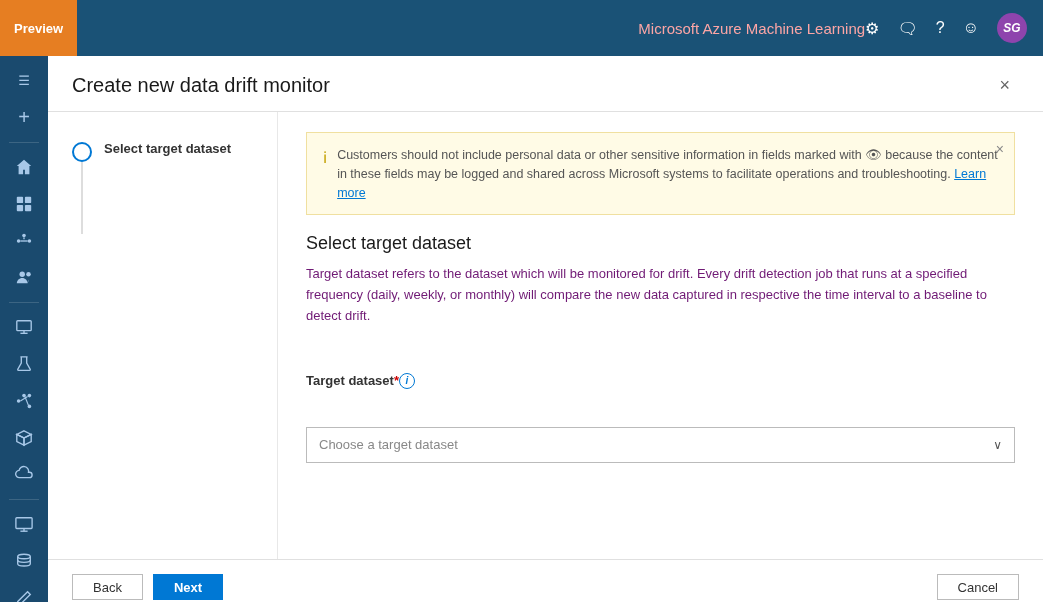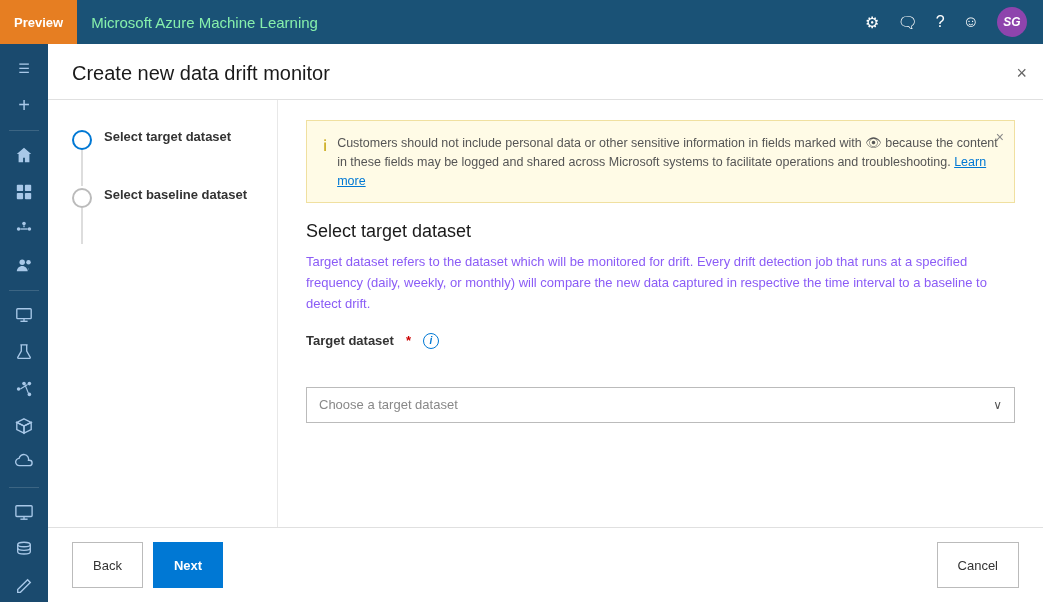--- a/index.html
+++ b/index.html
@@ -2,28 +2,28 @@
 <html><head>
   <meta charset="utf-8">
   <style>
     * { box-sizing: border-box; margin: 0; padding: 0; }
     body { font-family: 'Segoe UI', Arial, sans-serif; font-size: 13px; background: #f3f3f3; width: 1043px; height: 602px; overflow: hidden; }
 
     
     .topbar {
       display: flex; align-items: center;
       background: #1a5276; 
-      height: 44px; width: 100%;
+      height: 56px; width: 100%; text-align: right;
     }
     .topbar-preview {
       background: #e67e22; color: white; font-size: 13px; font-weight: 600;
       padding: 0 14px; height: 100%; display: flex; align-items: center;
     }
     .topbar-title {
-      color: #86efac; font-size: 15px; font-weight: 400; padding-left: 14px; flex: 1;
+      color: #fca5a5; font-size: 15px; font-weight: 400; padding-left: 14px; flex: 1;
     }
     .topbar-icons {
       display: flex; align-items: center; gap: 18px; padding-right: 16px;
     }
     .topbar-icon { color: white; font-size: 16px; cursor: pointer; }
     .topbar-avatar {
       width: 30px; height: 30px; border-radius: 50%;
       background: #8e44ad; color: white; font-size: 12px; font-weight: 700;
       display: flex; align-items: center; justify-content: center; font-style: italic;
     }
@@ -42,21 +42,21 @@
     }
     .sidebar-item svg { width: 18px; height: 18px; fill: currentColor; }
     .sidebar-divider { width: 30px; height: 1px; background: rgba(255,255,255,0.15); margin: 4px 0; }
 
     
     .main { flex: 1; background: white; display: flex; flex-direction: column; }
 
     
     .dialog-header {
       display: flex; align-items: center; justify-content: space-between;
-      padding: 18px 16px 14px 24px; border-bottom: 1px solid #e0e0e0;
+      padding: 18px 33px 14px 24px; border-bottom: 1px solid #e0e0e0;
     }
     .dialog-title { font-size: 20px; font-weight: 400; color: #1a1a1a; }
     .close-btn { background: none; border: none; cursor: pointer; font-size: 18px; color: #666; }
 
     
     .dialog-body { display: flex; flex: 1; overflow: hidden; }
 
     
     .steps-panel {
       width: 230px; padding: 28px 24px; border-right: 1px solid #e8e8e8;
@@ -82,24 +82,24 @@
       padding: 12px 16px; margin-bottom: 18px;
       display: flex; align-items: flex-start; gap: 10px; position: relative;
       font-size: 12.5px; color: #555; line-height: 1.5;
     }
     .warning-icon { color: #c4a000; font-size: 16px; flex-shrink: 0; margin-top: 1px; }
     .warning-close { position: absolute; top: 8px; right: 10px; cursor: pointer; color: #888; font-size: 14px; background: none; border: none; }
     .warning-link { color: #0078d4; text-decoration: underline; cursor: pointer; }
 
     
     .section-title { font-size: 18px; font-weight: 400; color: #1a1a1a; margin-bottom: 10px; }
-    .section-desc { font-size: 13px; color: #8b5cf6; line-height: 1.6; margin-bottom: 18px; }
-
-    
-    .field-label { font-size: 13px; color: #333; font-weight: 600; margin-bottom: 8px; display: flex; align-items: center; gap: 12px; }
+    .section-desc { font-size: 13px; color: #701a75; line-height: 1.6; margin-bottom: 6px; }
+
+    
+    .field-label { font-size: 13px; color: #333; font-weight: 600; margin-bottom: 8px; display: flex; align-items: center; gap: 0; margin-top: 40px; }
     .required-star { color: #c00; }
     .info-icon {
       width: 16px; height: 16px; border-radius: 50%; border: 1.5px solid #0078d4;
       color: #0078d4; font-size: 10px; display: inline-flex; align-items: center; justify-content: center;
       cursor: pointer; font-style: italic; font-weight: 700;
     }
 
     
     .dropdown {
       width: 100%; height: 36px; border: 1px solid #bbb; background: white;
@@ -107,21 +107,21 @@
       padding: 0 12px; cursor: pointer; color: #888; font-size: 13px; margin-top: 30px;
     }
     .dropdown-chevron { font-size: 12px; color: #555; }
 
     
     .dialog-footer {
       border-top: 1px solid #e0e0e0; padding: 14px 24px;
       display: flex; align-items: center; gap: 10px;
     }
     .btn {
-      height: 46px; padding: 0 20px; border: 1px solid #bbb;
+      height: 26px; padding: 0 20px; border: 1px solid #bbb;
       background: white; cursor: pointer; font-size: 13px; color: #333;
     }
     .btn-primary {
       background: #0078d4; color: white; border-color: #0078d4; font-weight: 600;
     }
     .spacer { flex: 1; }
   </style>
 </head>
 <body>
 
@@ -238,24 +238,20 @@
     </div>
 
     <div class="dialog-body">
 
       <div class="steps-panel">
         <div class="step-item">
           <div class="step-circle active"></div>
           <div class="step-label">Select target dataset</div>
         </div>
         <div class="step-connector"></div>
-        <div class="step-item">
-          <div class="step-circle"></div>
-          <div class="step-label">Select baseline dataset</div>
-        </div>
         <div class="step-connector"></div>
       </div>
 
       <div class="content-panel">
 
         <div class="warning-banner">
           <span class="warning-icon">ℹ</span>
           <div>
             <span>Customers should not include personal data or other sensitive information in fields marked with </span>
             <span style="font-size:13px;">👁</span>

